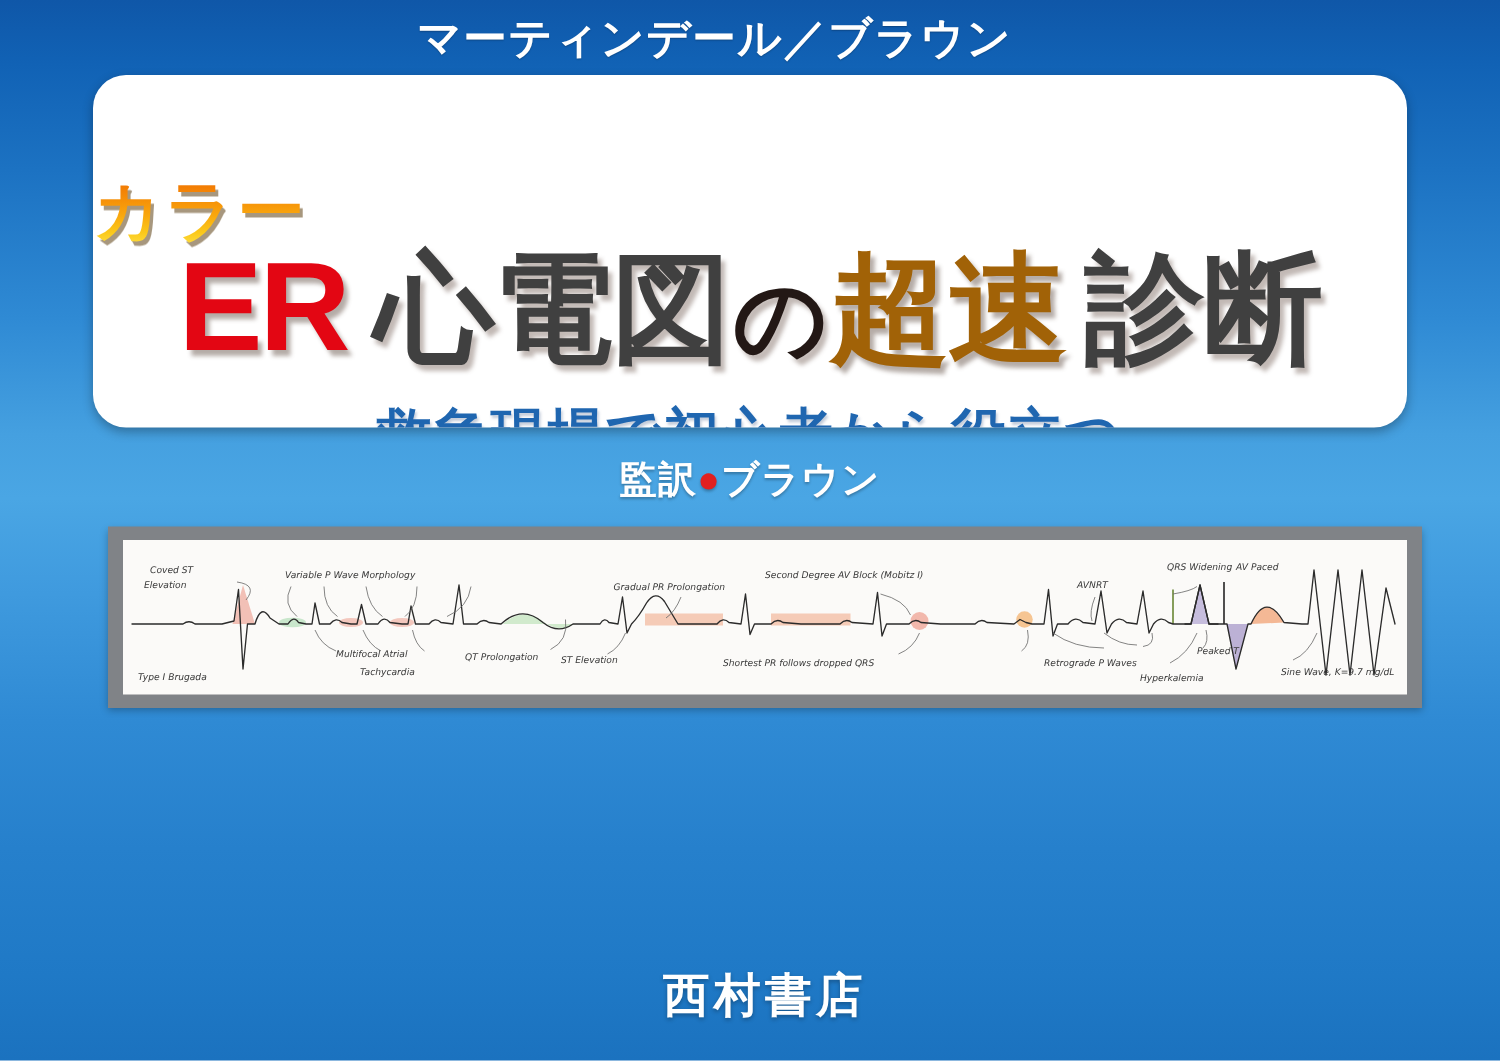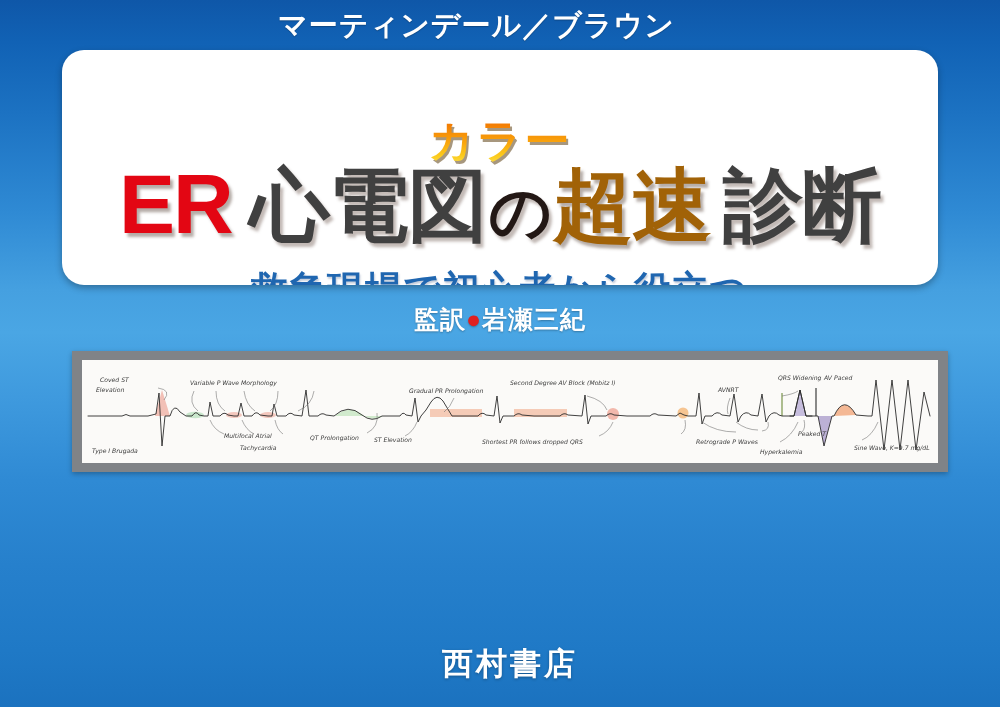--- a/index.html
+++ b/index.html
@@ -41,21 +41,20 @@
     position:absolute;
     left:62px; top:50px; width:876px; height:235px;
     background:#ffffff;
     border-radius:22px;
     box-shadow:0 3px 7px rgba(0,0,0,.30);
     overflow:hidden;
   }
 
   .color-badge{
     position:absolute; left:0; right:0; top:68px;
-    text-align:center;
     font-size:45px; font-weight:bold; letter-spacing:2px;
     line-height:1;
     background:linear-gradient(180deg,#f07000 0%,#f58a07 28%,#f9a60d 56%,#fbc81a 82%,#fddc3d 100%);
     -webkit-background-clip:text;
     background-clip:text;
     color:transparent;
     -webkit-text-fill-color:transparent;
     filter:drop-shadow(2px 3px 0px rgba(95,65,20,.55));
   }
 
@@ -151,21 +150,21 @@
   <div class="color-badge">カラー</div>
 
   <div class="main-title">
     <span class="t-er">ER</span><span class="t-dark">心電図</span><span class="t-no">の</span><span class="t-red">超速</span><span class="t-dark">診断</span>
   </div>
 
   <div class="sub-title">救急現場で初心者から役立つ</div>
 </div>
 
 <div class="supervisor">
-  <span>監訳</span><span class="dot">●</span><span>岩瀬三紀</span>
+  <span>監訳</span><span class="dot">●</span><span>ブラウン</span>
 </div>
 
 <div class="ecg-frame">
   <div class="ecg-paper">
     <svg viewBox="0 0 856 103" preserveAspectRatio="none">
 
       <path d="M73,56 L80,30 L88,56 Z" fill="#f0b5aa" opacity="0.85"></path>
       <ellipse cx="113" cy="55" rx="9" ry="3.2" fill="#bfe3c4" opacity="0.85"></ellipse>
       <ellipse cx="152" cy="55" rx="8" ry="3" fill="#f0b5aa" opacity="0.75"></ellipse>
       <ellipse cx="186" cy="55" rx="8" ry="3" fill="#f0b5aa" opacity="0.75"></ellipse>

